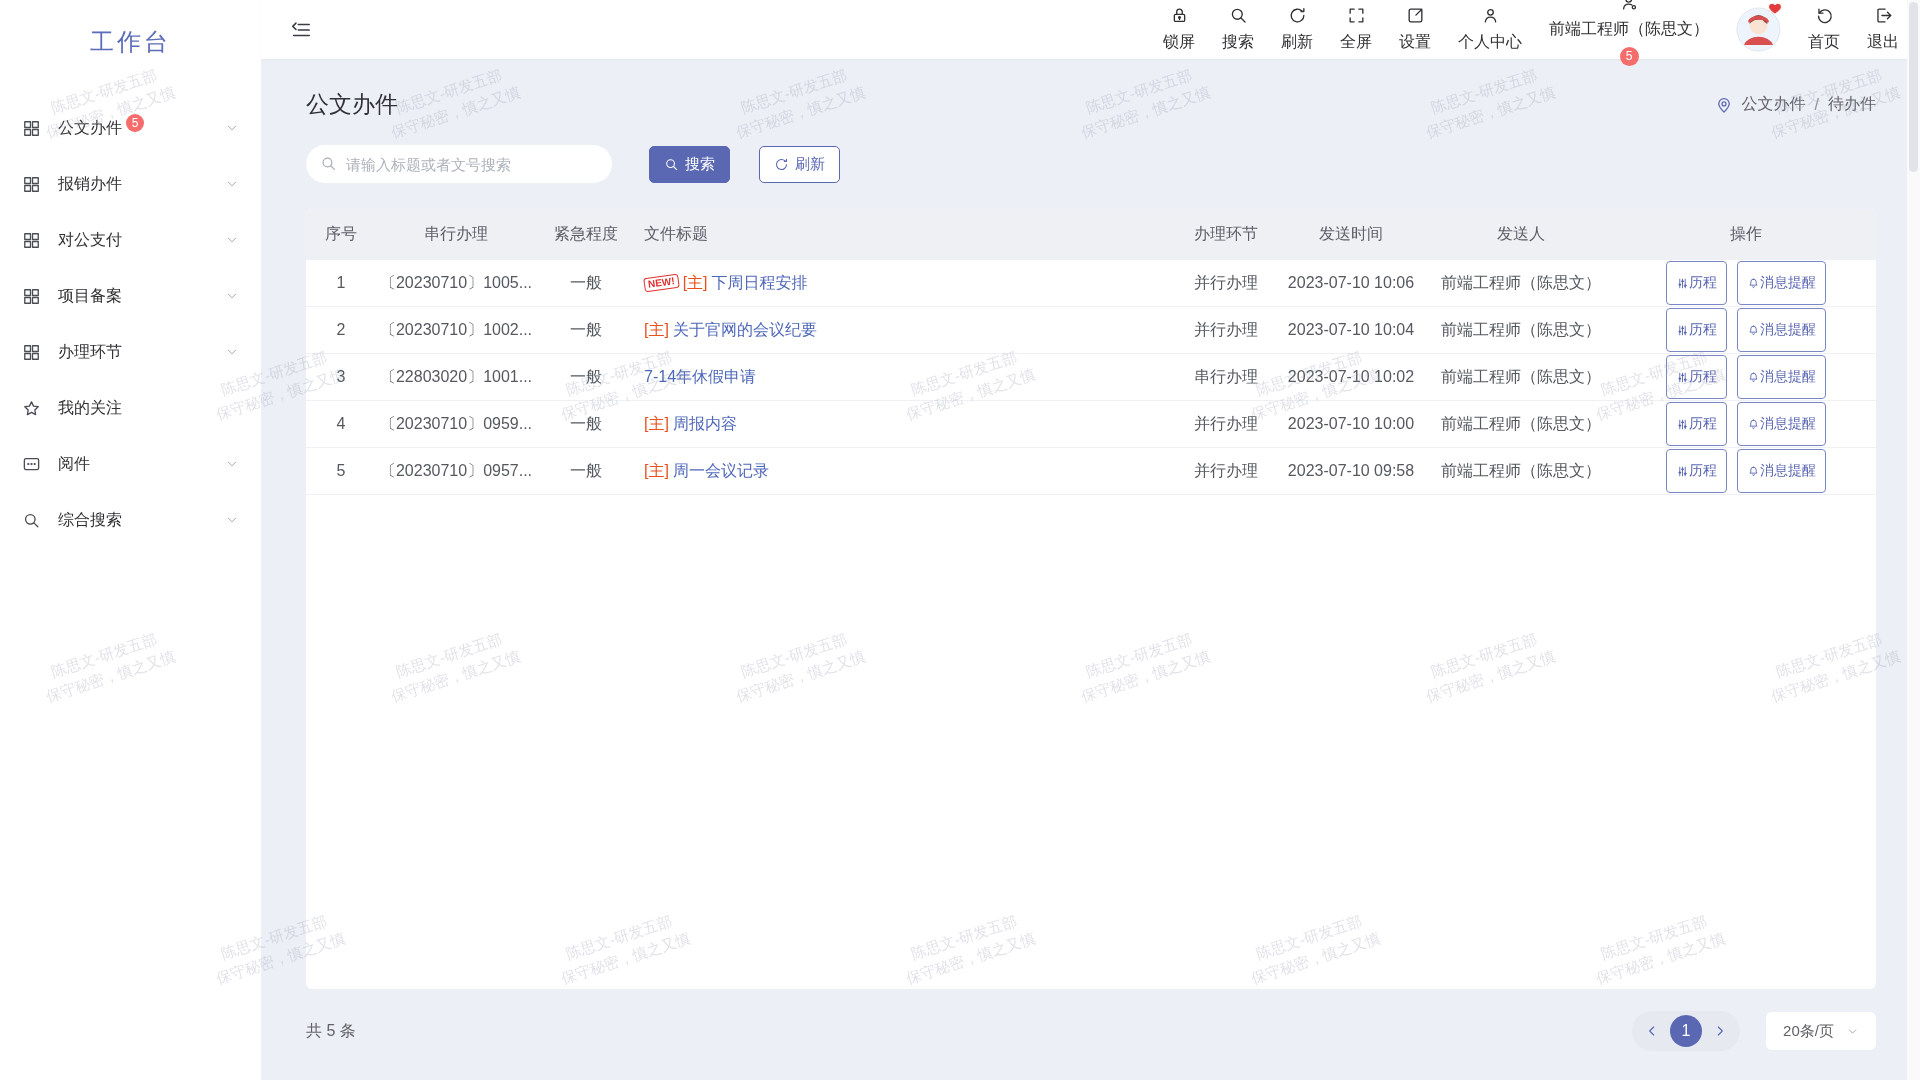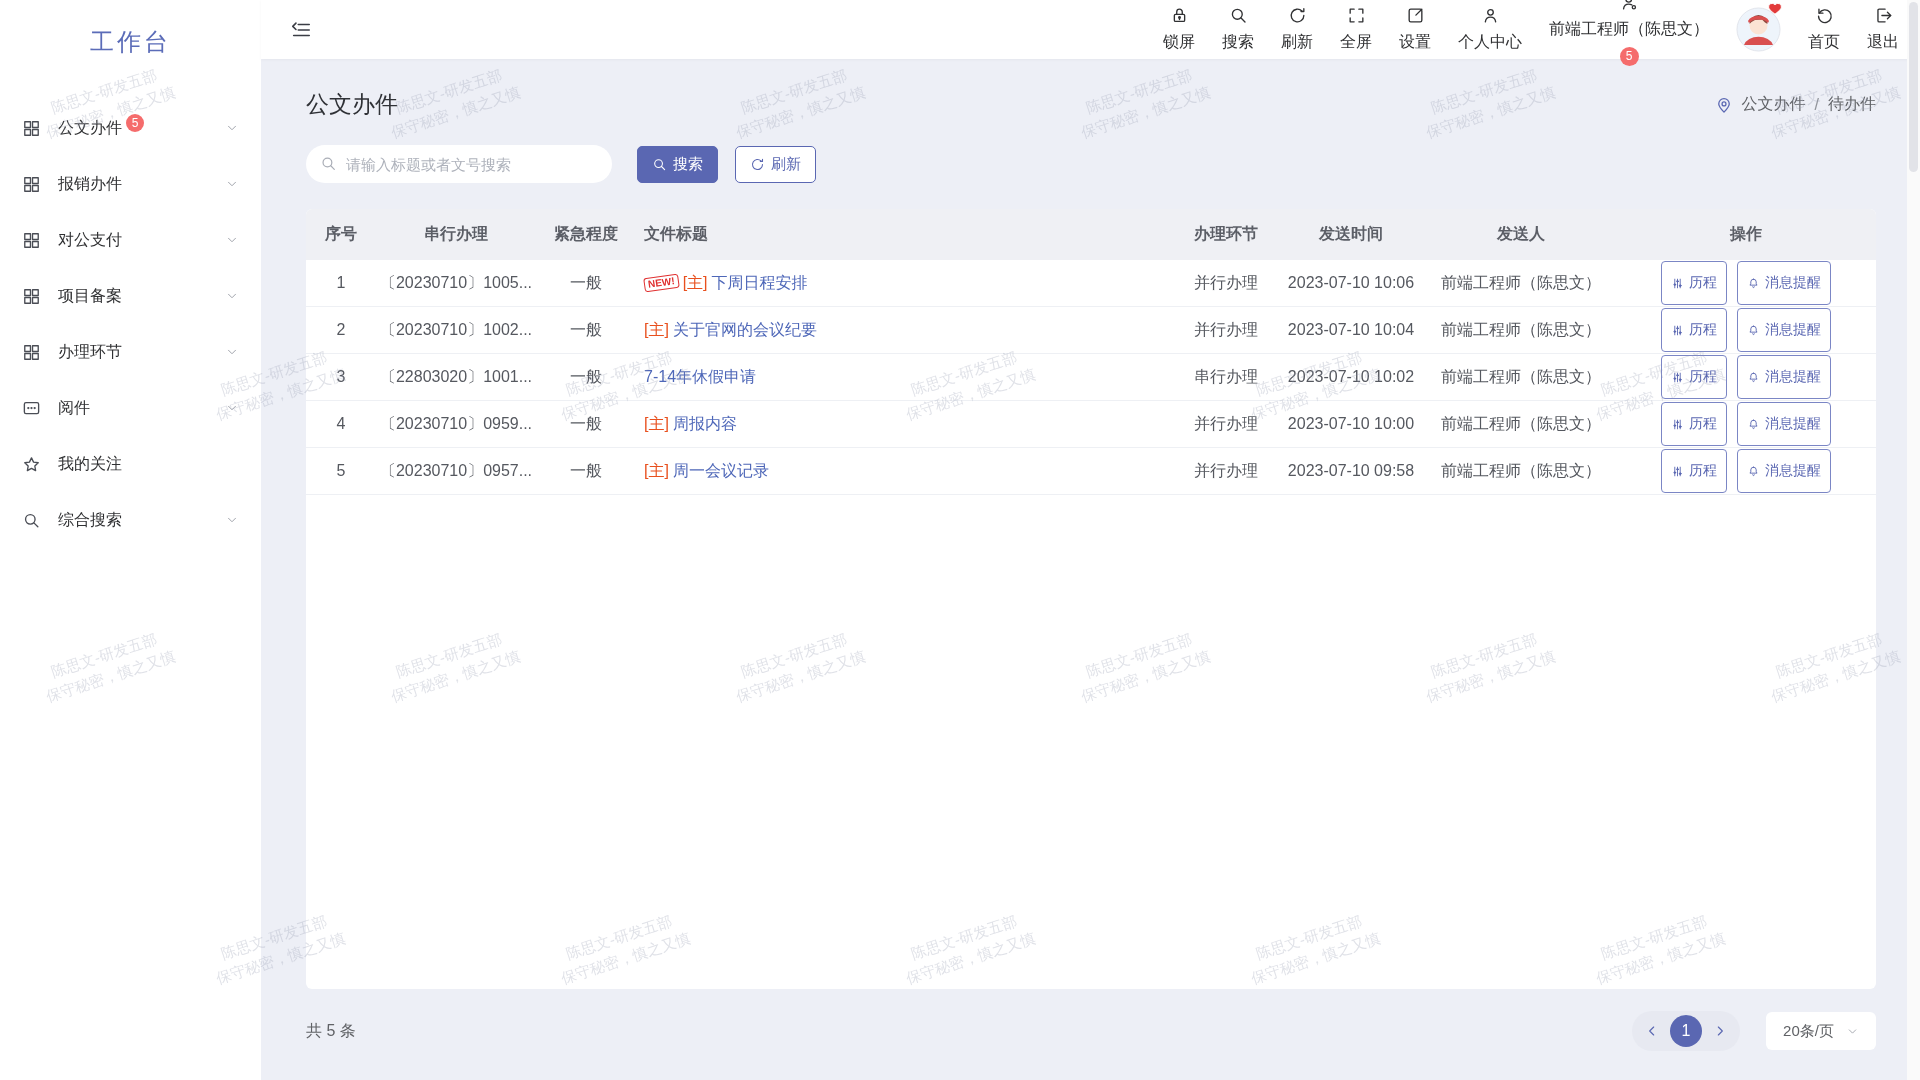--- a/index.html
+++ b/index.html
@@ -33,50 +33,50 @@
   .avatar-heart { position:absolute; top:-7px; right:-2px; width:16px; height:16px; }
 
   
   .content { flex:1; padding:0 45px; position:relative; }
   .content-head { margin-top:30px; display:flex; align-items:center; justify-content:space-between; }
   .page-title { font-size:23px; color:#2f3136; }
   .breadcrumb { display:flex; align-items:center; gap:9px; font-size:16px; color:#606266; }
   .breadcrumb .pin { width:18px; height:18px; color:#5a67b2; }
   .breadcrumb .sep { color:#909399; }
 
-  .search-row { margin-top:25px; display:flex; align-items:center; }
+  .search-row { margin-top:25px; display:flex; align-items:center;gap:12px; }
   .search-input { width:306px; height:38px; border:none; border-radius:19px; background:#fff; outline:none;
     padding:0 16px 0 40px; font-size:15px; color:#303133;
     font-family:"Liberation Sans","DejaVu Sans",sans-serif; }
   .search-input::placeholder { color:#aeb2bb; }
   .search-wrap { position:relative; }
   .search-wrap .sico { position:absolute; left:14px; top:10px; width:17px; height:17px; color:#a9adb6; pointer-events:none; }
   .btn { height:37px; border-radius:5px; font-size:15px; display:inline-flex; align-items:center; gap:6px;
     padding:0 14px; cursor:pointer; font-family:inherit; }
   .btn .bico { width:15px; height:15px; display:flex; }
   .btn-primary { background:#5a67b2; border:1px solid #5a67b2; color:#fff; margin-left:25px; }
   .btn-plain { background:#fff; border:1px solid #5a67b2; color:#5a67b2; margin-left:17px; }
 
   
   .card { margin-top:26px; background:#fff; border-radius:6px; height:780px; overflow:hidden; }
-  .t-head { display:flex; align-items:center; height:51px; background:#eff0f4; font-weight:bold; color:#5b5e66; font-size:16px; }
+  .t-head { display:flex; align-items:center; height:51px; background:#eff0f4; font-weight:normal; color:#5b5e66; font-size:16px; }
   .t-row { display:flex; align-items:center; height:47px; border-bottom:1px solid #eef0f4; font-size:16px; color:#55585f; }
   .c { text-align:center; flex:0 0 auto; overflow:hidden; white-space:nowrap; }
   .c1{width:70px}.c2{width:160px}.c3{width:100px}
   .c4{width:540px; text-align:left; padding-left:8px; display:flex; align-items:center; gap:4px;}
   .c5{width:100px}.c6{width:150px}.c7{width:190px}
   .c8{width:260px; display:flex; align-items:center; justify-content:center; gap:10px;}
   .t-head .c4 { display:block; }
   .stamp { color:#e03131; border:1px solid #e03131; border-radius:3px; font-size:10px; font-weight:bold;
     padding:1px 3px; transform:rotate(-8deg); display:inline-block; line-height:1; }
   .stamp:empty, .tag:empty { display:none; }
   .tag { color:#e8501e; }
   .title-link { color:#4e67b8; cursor:pointer; text-decoration:none; }
   .op-btn { height:44px; border:1px solid #7b86c5; background:#fff; color:#5a67b2; border-radius:4px;
-    display:inline-flex; align-items:center; gap:5px; font-size:14px; padding:17px 9px; cursor:pointer; font-family:inherit; }
+    display:inline-flex; align-items:center; font-size:14px; padding:17px 9px; cursor:pointer; font-family:inherit; }
   .op-btn .oico { width:13px; height:13px; display:flex; }
 
   
   .pager-row { margin-top:22px; display:flex; align-items:center; }
   .total { font-size:16px; color:#606266; }
   .pager { margin-left:auto; display:flex; align-items:center; gap:10px; background:#e7e9f1; border-radius:20px; padding:4px 12px; }
   .pg-arrow { width:16px; height:16px; color:#5a67b2; cursor:pointer; display:flex; }
   .pg-num { width:32px; height:32px; border-radius:50%; background:#5a67b2; color:#fff; font-size:16px;
     display:flex; align-items:center; justify-content:center; cursor:pointer; }
   .size-select { margin-left:26px; width:110px; height:38px; background:#fff; border-radius:6px; display:flex;
@@ -189,44 +189,44 @@
         <span class="spacer"></span>
         <span class="chev">
             <svg viewBox="0 0 24 24" width="14" height="14" class="ic">
               <path d="M6 9l6 6 6-6"></path>
             </svg>
           </span>
       </div>
 
       <div class="nav-item">
         <span class="nico">
+            <svg viewBox="0 0 24 24" width="19" height="19" class="ic" stroke-width="1.9">
+              <path d="M12 3.6l2.6 5.4 5.9.8-4.3 4.1 1 5.8L12 17l-5.2 2.7 1-5.8L3.5 9.8l5.9-.8z"></path>
+            </svg>
+          </span>
+        <span class="nlabel">我的关注</span>
+        <span class="spacer"></span>
+      </div>
+
+      <div class="nav-item">
+        <span class="nico">
             <svg viewBox="0 0 24 24" width="19" height="19" class="ic" stroke-width="2">
               <rect x="3" y="4.5" width="18" height="14" rx="2"></rect>
               <circle cx="8" cy="11.5" r="0.6" fill="currentColor"></circle>
               <circle cx="12" cy="11.5" r="0.6" fill="currentColor"></circle>
               <circle cx="16" cy="11.5" r="0.6" fill="currentColor"></circle>
             </svg>
           </span>
         <span class="nlabel">阅件</span>
         <span class="spacer"></span>
         <span class="chev">
             <svg viewBox="0 0 24 24" width="14" height="14" class="ic">
               <path d="M6 9l6 6 6-6"></path>
             </svg>
           </span>
-      </div>
-
-      <div class="nav-item">
-        <span class="nico">
-            <svg viewBox="0 0 24 24" width="19" height="19" class="ic" stroke-width="1.9">
-              <path d="M12 3.6l2.6 5.4 5.9.8-4.3 4.1 1 5.8L12 17l-5.2 2.7 1-5.8L3.5 9.8l5.9-.8z"></path>
-            </svg>
-          </span>
-        <span class="nlabel">我的关注</span>
-        <span class="spacer"></span>
       </div>
 
       <div class="nav-item">
         <span class="nico">
             <svg viewBox="0 0 24 24" width="19" height="19" class="ic" stroke-width="2">
               <circle cx="10.5" cy="10.5" r="6"></circle>
               <path d="M15 15l5 5"></path>
             </svg>
           </span>
         <span class="nlabel">综合搜索</span>

